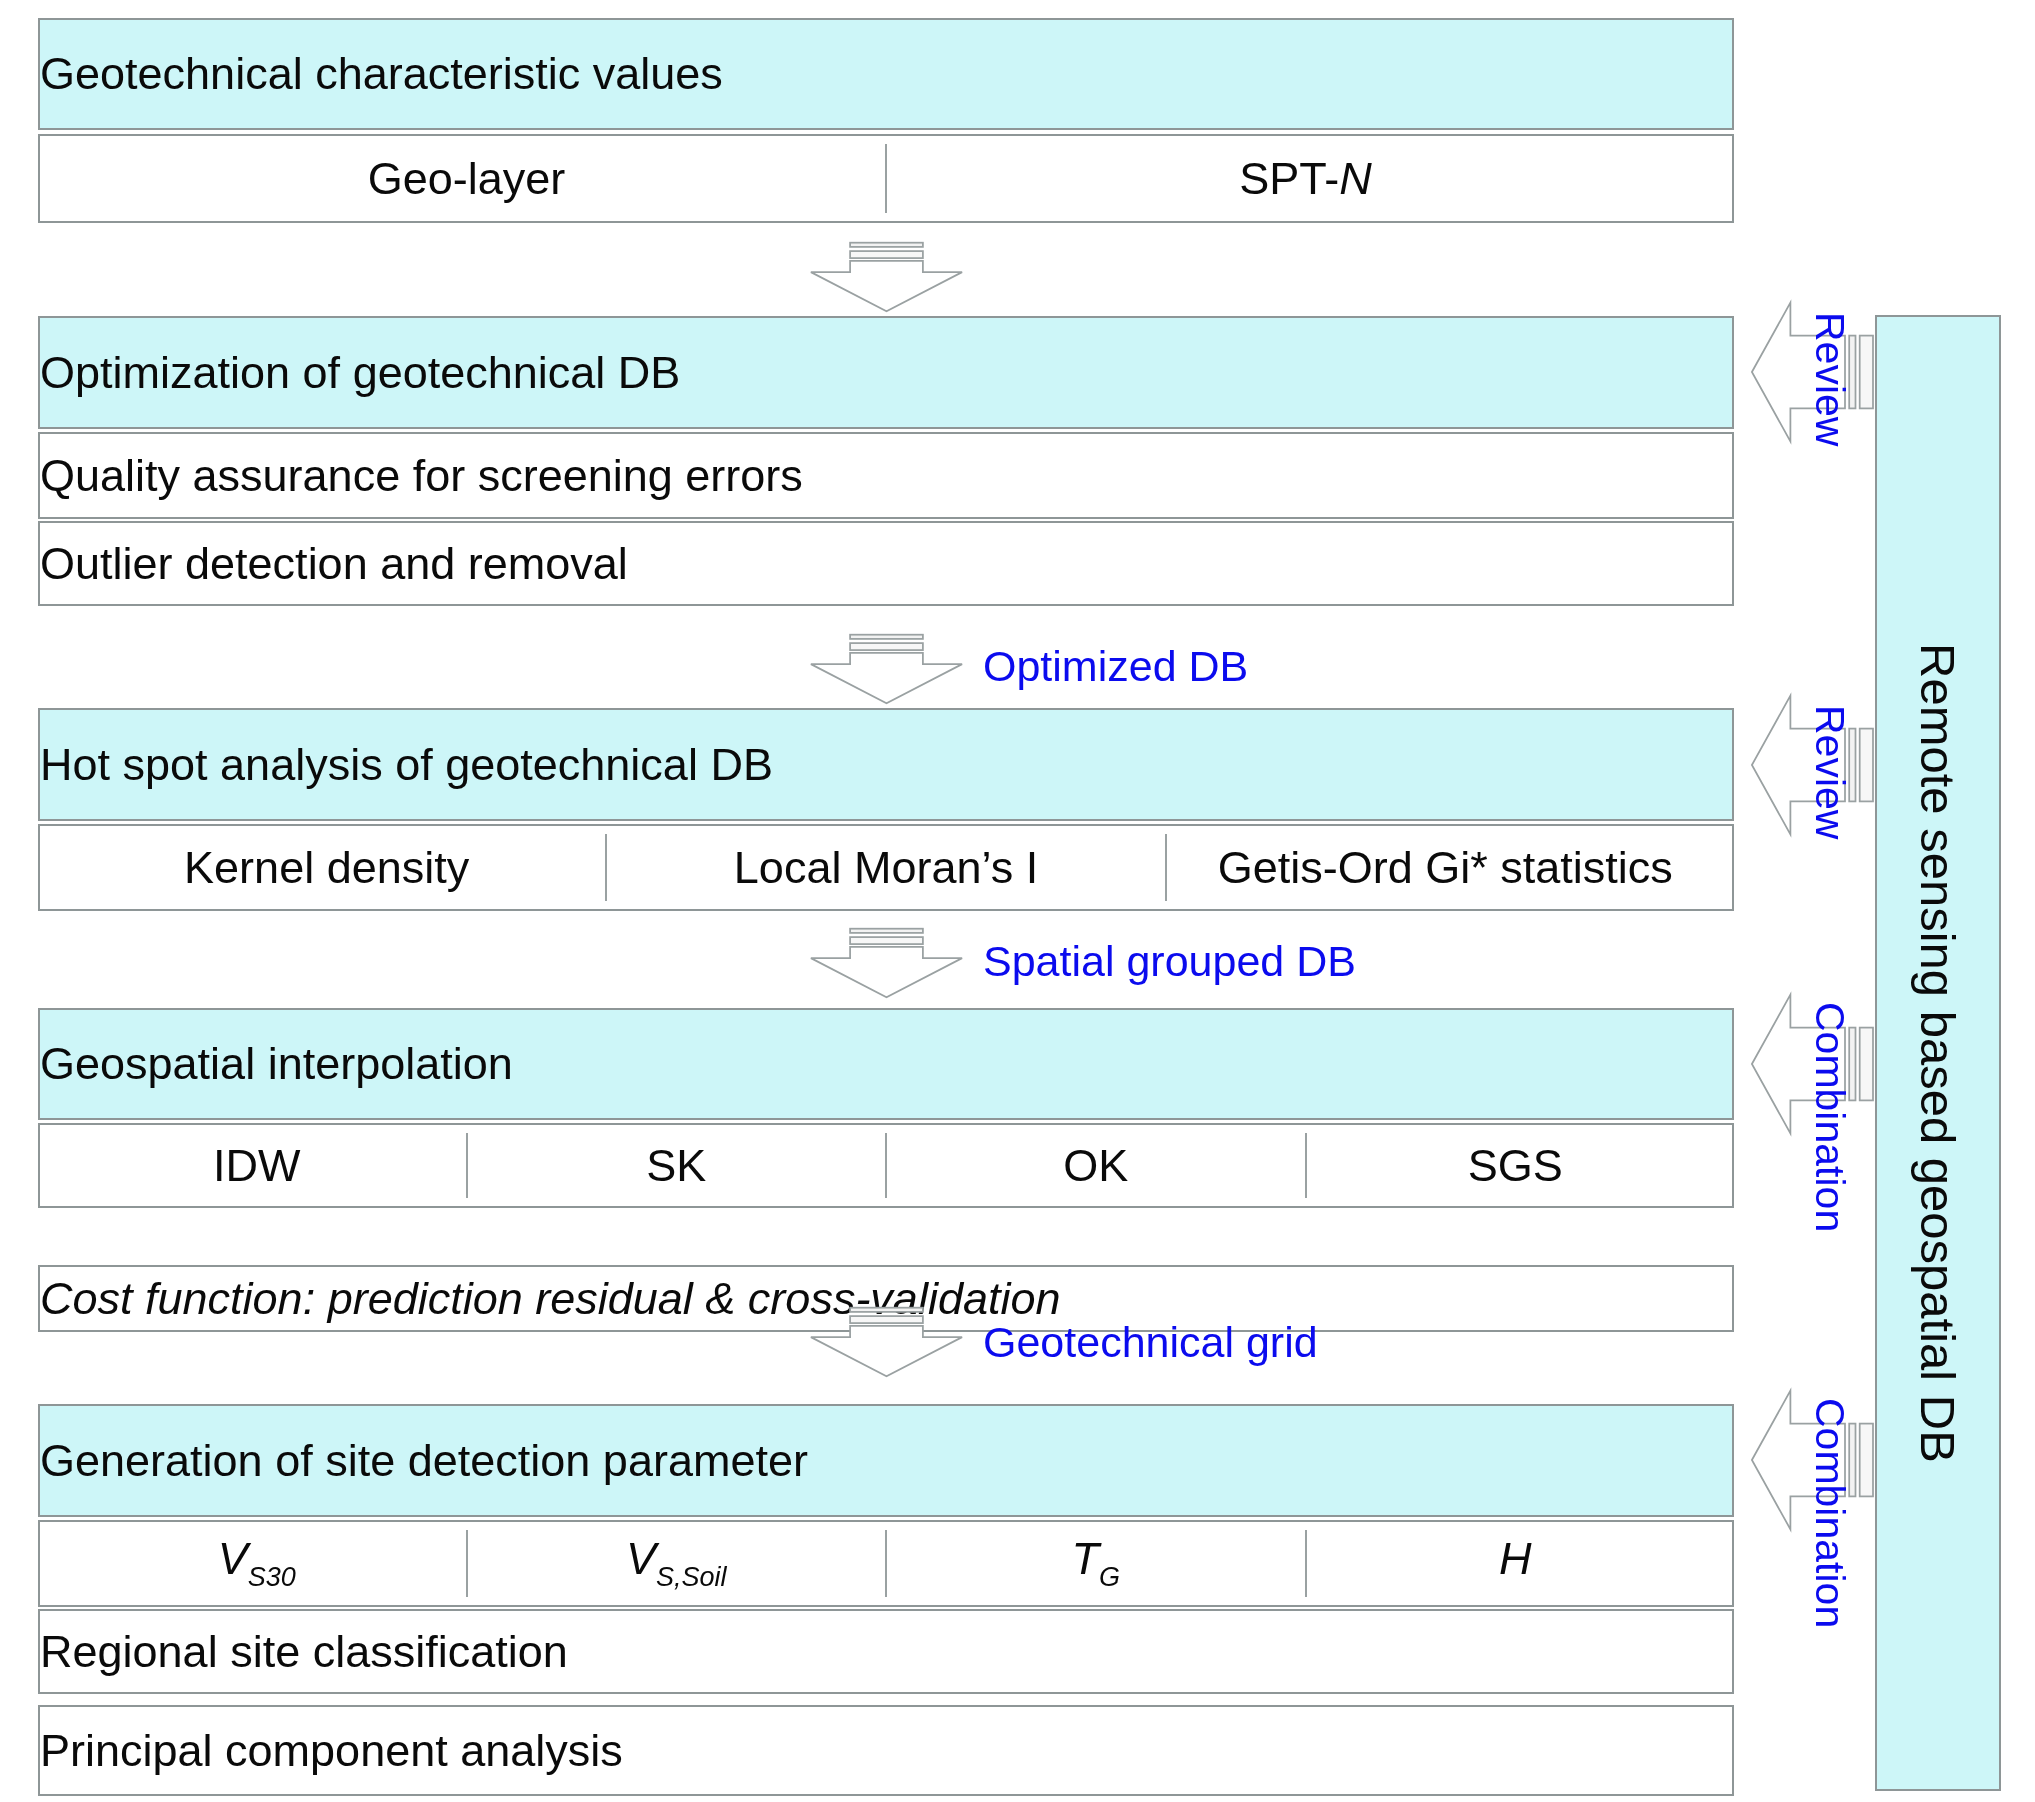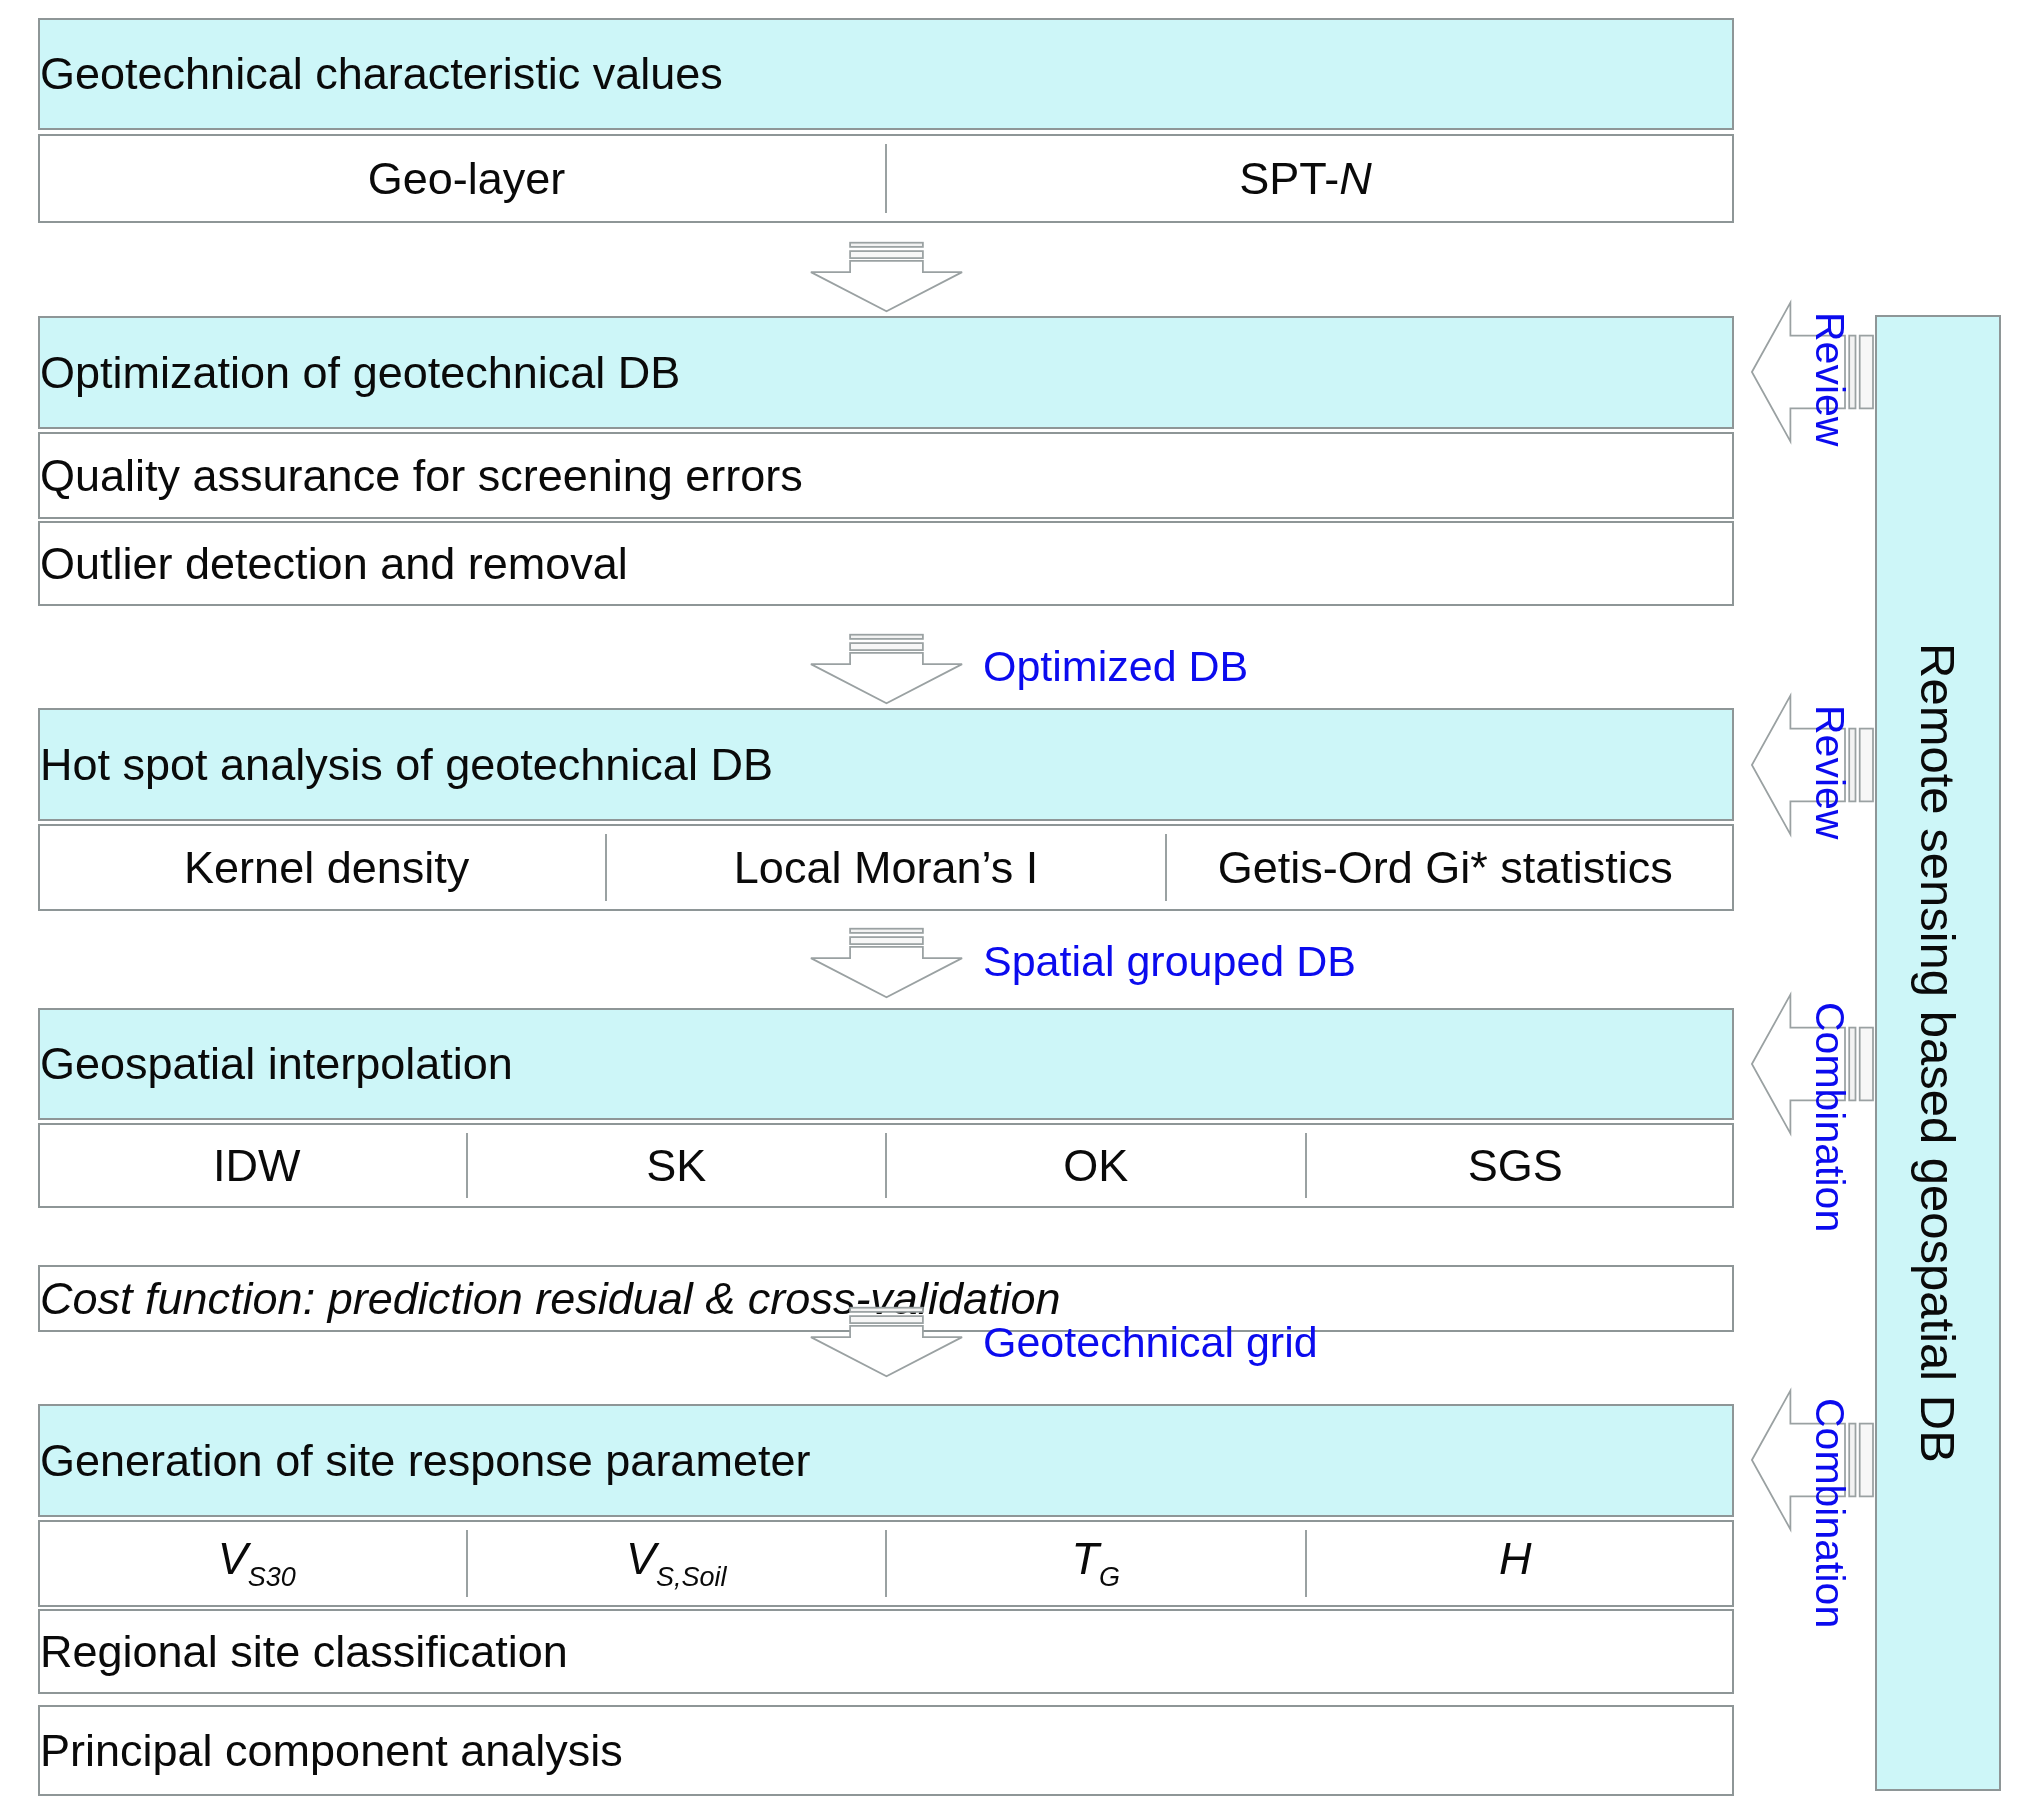--- a/index.html
+++ b/index.html
@@ -133,21 +133,21 @@
   </div>
 
   <svg class="arrow" style="left:810px;top:1307px;" width="153" height="70" viewBox="0 0 218 100">
     <rect x="57" y="1" width="104" height="6" fill="#f2f2f2" stroke="#9aa1a2" stroke-width="2.5"></rect>
     <rect x="57" y="13" width="104" height="10" fill="#f7f7f7" stroke="#9aa1a2" stroke-width="2.5"></rect>
     <polygon points="57,27 161,27 161,43 217,43 109,99 1,43 57,43" fill="#ffffff" stroke="#9aa1a2" stroke-width="2.5"></polygon>
   </svg>
   <div class="flabel" style="top:1321px;">Geotechnical grid</div>
 
   <div class="blk hdr" style="top:1404px;height:113px;">
-    <span>Generation of site response parameter</span>
+    <span>Generation of site detection parameter</span>
   </div>
   <div class="blk cells" style="top:1520px;height:87px;">
     <div class="cell">
       <span><span class="it">V</span><span class="sub">S30</span></span>
     </div>
     <div class="cell">
       <span><span class="it">V</span><span class="sub">S,Soil</span></span>
     </div>
     <div class="cell">
       <span><span class="it">T</span><span class="sub">G</span></span>

